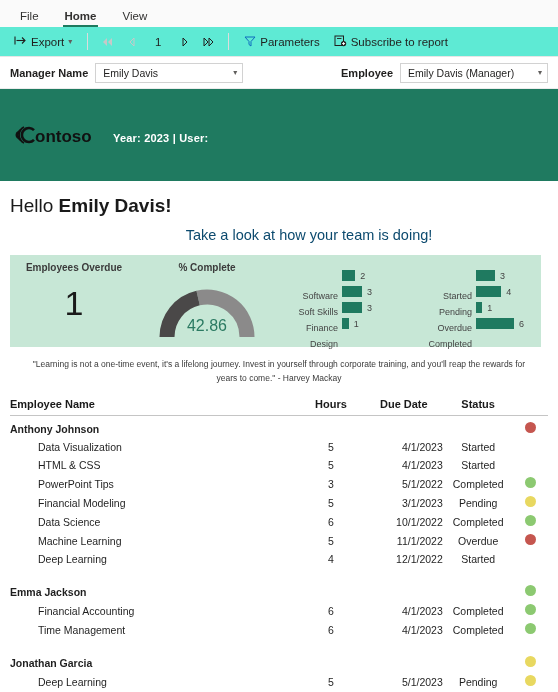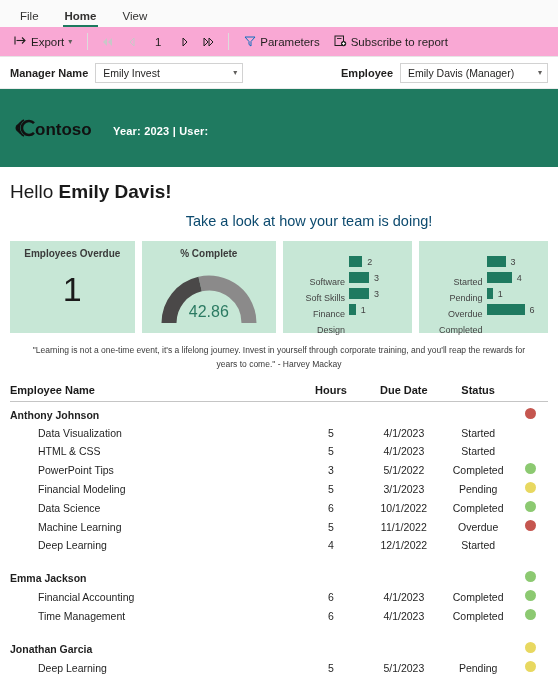--- a/index.html
+++ b/index.html
@@ -34,21 +34,21 @@
     content:"";
     position:absolute;
     left:8px; right:8px; bottom:0;
     height:2.5px;
     background:#1d7a5f;
   }
 
   
   .toolbar {
     height:30px;
-    background:#f9a8d4;
+    background:#5eead4;
     border-bottom:1px solid #e6e6e6;
     display:flex;
     align-items:center;
     padding:0 8px;
     gap:2px;
   }
   .tbtn {
     display:flex; align-items:center; gap:4px;
     font-size:11.5px; color:#201f1e;
     padding:3px 6px; cursor:pointer; white-space:nowrap;
@@ -87,21 +87,21 @@
     color:#201f1e;
     cursor:pointer;
   }
   #mgr-select { width:148px; }
   #emp-select { width:148px; }
   .spacer { flex:1; }
 
   
   .banner {
     background:#1f7a60;
-    height:78px;
+    height:92px;
     display:flex; align-items:center;
     padding:0 12px;
     position:relative;
   }
   .logo { width:95px; flex:0 0 95px; display:flex; align-items:center; justify-content:center; }
   .banner-text { margin-left:6px; }
   .banner-title {
     color:#ffffff;
     font-size:27px;
     line-height:1.05;
@@ -123,21 +123,21 @@
     font-size:19px; color:#1a1a1a; margin-top:14px; font-weight:400;
   }
   .greeting b { font-weight:bold; }
   .subhead {
     font-size:14.5px; color:#0c4a6e; text-align:center;
     margin-top:10px; margin-left:60px;
   }
 
   
   .cards {
-    display:flex; gap:7px; margin-top:12px;
+    display:flex; margin-top:12px;
   }
   .card {
     background:#c7e7d6;
     height:92px;
     position:relative;
     padding-top:7px;
   }
   #card-overdue { width:128px; }
   #card-complete { width:138px; }
   #card-category { width:132px; }
@@ -208,21 +208,21 @@
   .th-hours { text-align:center; width:70px; }
   .th-due { text-align:center; width:80px; }
   .th-status { text-align:center; width:72px; }
   .th-dot { width:36px; }
 
   .tbl td { font-size:10.5px; color:#1f1f1f; padding:3px 0; }
   tr.group-row td { font-size:10.5px; font-weight:bold; padding-top:6px; }
   td.c-name { text-align:left; }
   td.c-name.child { padding-left:28px; }
   td.c-hours { text-align:center; }
-  td.c-due { text-align:center; }
+  td.c-due { text-align:right; }
   td.c-status { text-align:center; }
   td.c-dot { text-align:center; }
   tr.spacer-row td { height:11px; padding:0; }
 
   .dot {
     display:inline-block; width:11px; height:11px; border-radius:50%;
   }
 </style>
 </head>
 <body>
@@ -293,21 +293,21 @@
           <line x1="8.1" y1="8.6" x2="11.1" y2="8.6" stroke="#fff" stroke-width="1"></line>
         </svg>
     </span>
     <span>Subscribe to report</span>
   </div>
 </div>
 
 <div class="parambar">
   <span class="param-label">Manager Name</span>
   <div class="param-select" id="mgr-select">
-    <span>Emily Invest</span>
+    <span>Emily Davis</span>
     <span class="caret">▾</span>
   </div>
   <div class="spacer"></div>
   <span class="param-label">Employee</span>
   <div class="param-select" id="emp-select">
     <span>Emily Davis (Manager)</span>
     <span class="caret">▾</span>
   </div>
 </div>
 

